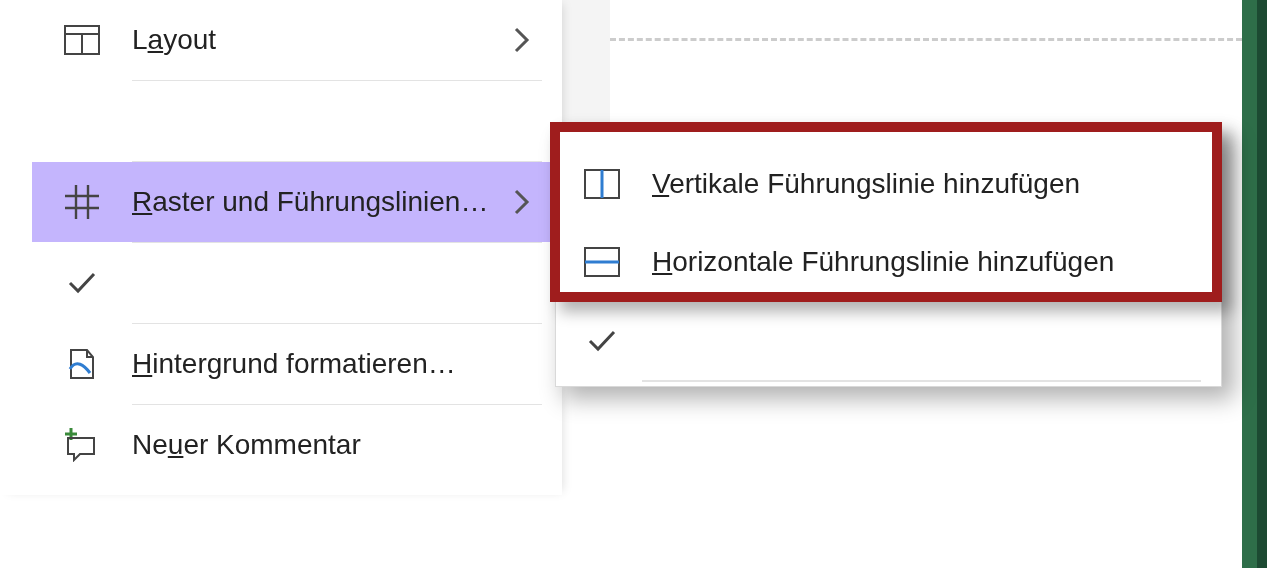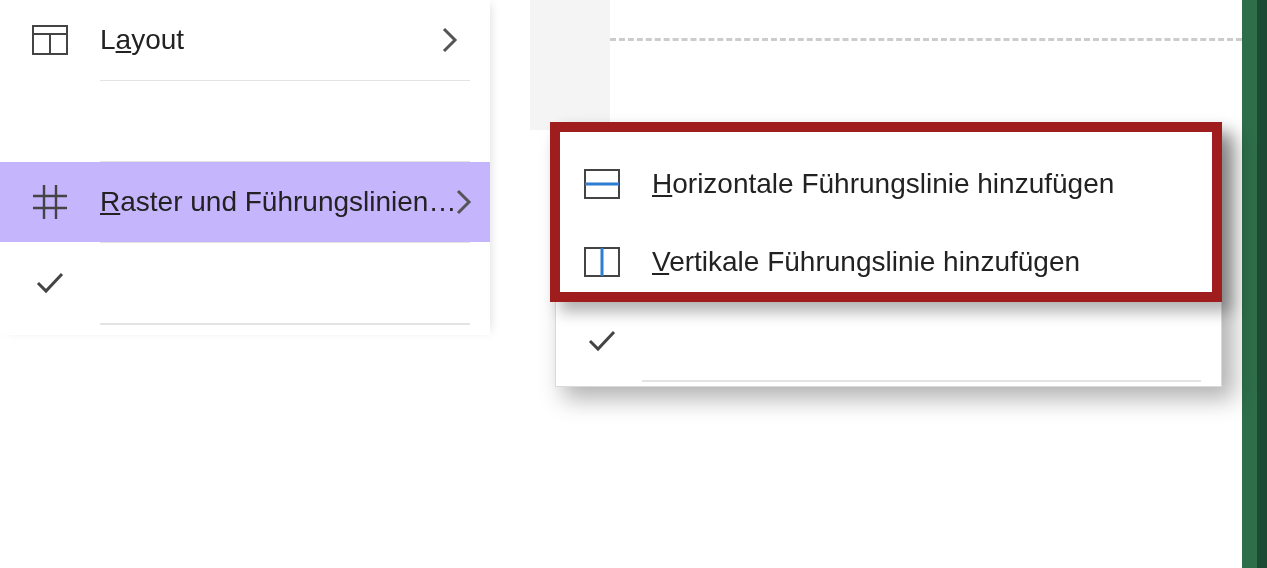--- a/index.html
+++ b/index.html
@@ -53,24 +53,25 @@
     width: 10px;
     background: #1c4a32;
     z-index: 2;
   }
 
   
   .menu1 {
     position: absolute;
     left: 0;
     top: 0;
-    width: 490px;
+    width: 530px;
     background: #fff;
     box-shadow: 4px 0 10px -4px rgba(0,0,0,.15);
     padding-bottom: 10px;
+    padding-left: 32px;
   }
   .mitem {
     display: flex;
     align-items: center;
     padding: 0 20px 0 28px;
     height: 80px;
     white-space: nowrap;
     cursor: default;
   }
   .mitem.active { background: #c4b5fd; }
@@ -190,48 +191,70 @@
   <div class="mitem">
     <span class="ic">
       <svg width="30" height="24" viewBox="0 0 30 24">
           <polyline points="3,12 11,20 27,3" fill="none" stroke="#444" stroke-width="3"></polyline>
         </svg>
     </span>
   </div>
 
   <div class="sep"></div>
 
-
-  <div class="sep"></div>
-
+  <div class="mitem">
+    <span class="ic">
+      <svg width="34" height="34" viewBox="0 0 34 34">
+        <path d="M6 3 h16 l6 7 v21 h-22 z" fill="none" stroke="#444" stroke-width="2"></path>
+        <path d="M22 3 v7 h6" fill="none" stroke="#444" stroke-width="2"></path>
+        <path d="M5 22 c6 -10 14 -4 20 4" fill="none" stroke="#2f7dd1" stroke-width="3"></path>
+      </svg>
+    </span>
+    <span class="lbl"><u>H</u>intergrund formatieren…</span>
+  </div>
+
+  <div class="sep"></div>
+
+  <div class="mitem">
+    <span class="ic">
+      <svg width="36" height="34" viewBox="0 0 36 34">
+        <g stroke="#3a8a3a" stroke-width="3">
+            <line x1="7" y1="0" x2="7" y2="12"></line>
+            <line x1="1" y1="6" x2="13" y2="6"></line>
+          </g>
+        <path d="M4 10 h26 v16 h-14 l-6 6 v-6 h-6 z" fill="none" stroke="#444" stroke-width="2"></path>
+      </svg>
+    </span>
+    <span class="lbl">Ne<u>u</u>er Kommentar</span>
+  </div>
 
 </div>
 
 <div class="menu2">
+
+  <div class="mitem">
+    <span class="ic">
+      <svg width="36" height="30" viewBox="0 0 36 30">
+        <rect x="1" y="1" width="34" height="28" fill="none" stroke="#444" stroke-width="2"></rect>
+        <line x1="18" y1="1" x2="18" y2="29" stroke="#2f7dd1" stroke-width="3"></line>
+      </svg>
+    </span>
+    <span class="lbl"><u>V</u>ertikale Führungslinie hinzufügen</span>
+  </div>
 
   <div class="mitem">
     <span class="ic">
       <svg width="36" height="30" viewBox="0 0 36 30">
         <rect x="1" y="1" width="34" height="28" fill="none" stroke="#444" stroke-width="2"></rect>
         <line x1="1" y1="15" x2="35" y2="15" stroke="#2f7dd1" stroke-width="3"></line>
       </svg>
     </span>
     <span class="lbl"><u>H</u>orizontale Führungslinie hinzufügen</span>
   </div>
 
-  <div class="mitem">
-    <span class="ic">
-      <svg width="36" height="30" viewBox="0 0 36 30">
-        <rect x="1" y="1" width="34" height="28" fill="none" stroke="#444" stroke-width="2"></rect>
-        <line x1="18" y1="1" x2="18" y2="29" stroke="#2f7dd1" stroke-width="3"></line>
-      </svg>
-    </span>
-    <span class="lbl"><u>V</u>ertikale Führungslinie hinzufügen</span>
-  </div>
-
   <div class="sep"></div>
 
   <div class="mitem">
     <span class="ic">
       <svg width="30" height="24" viewBox="0 0 30 24">
           <polyline points="3,12 11,20 27,3" fill="none" stroke="#444" stroke-width="3"></polyline>
         </svg>
     </span>
   </div>
 

